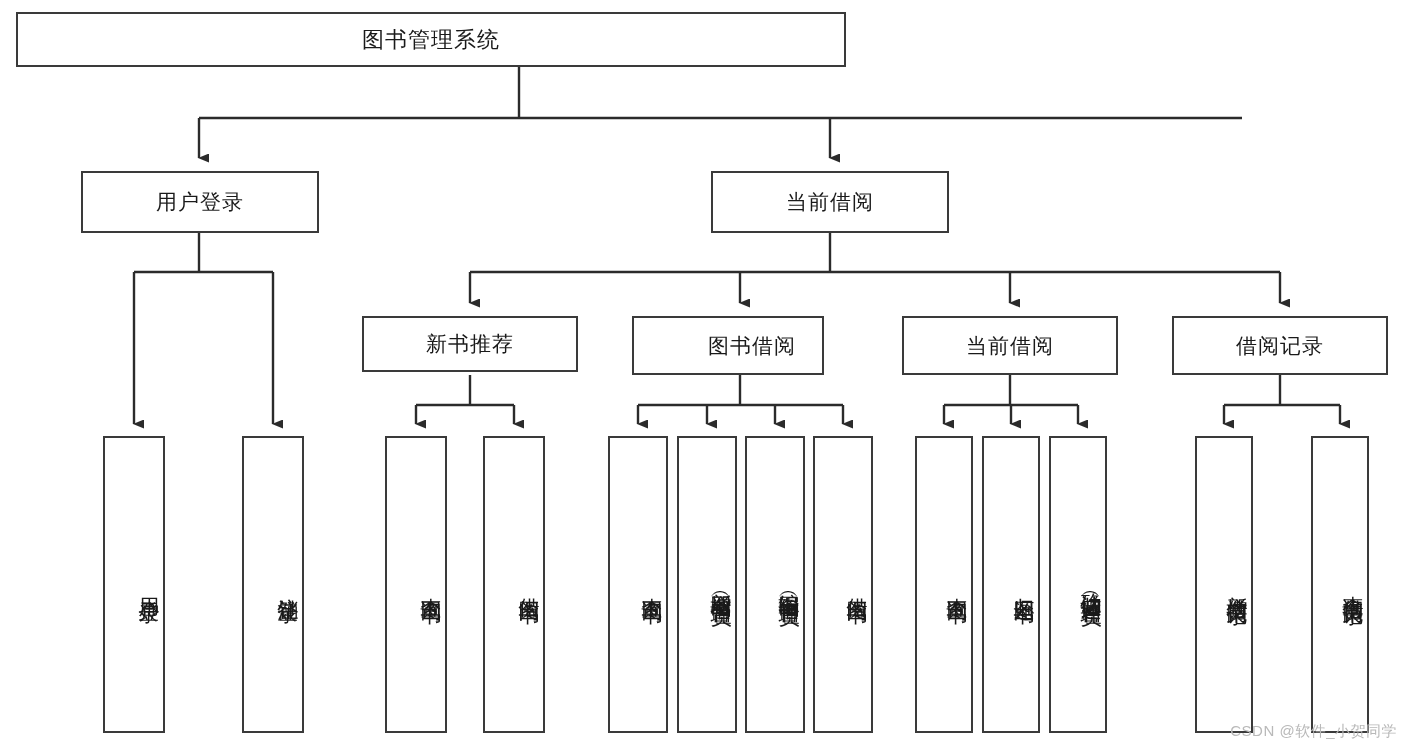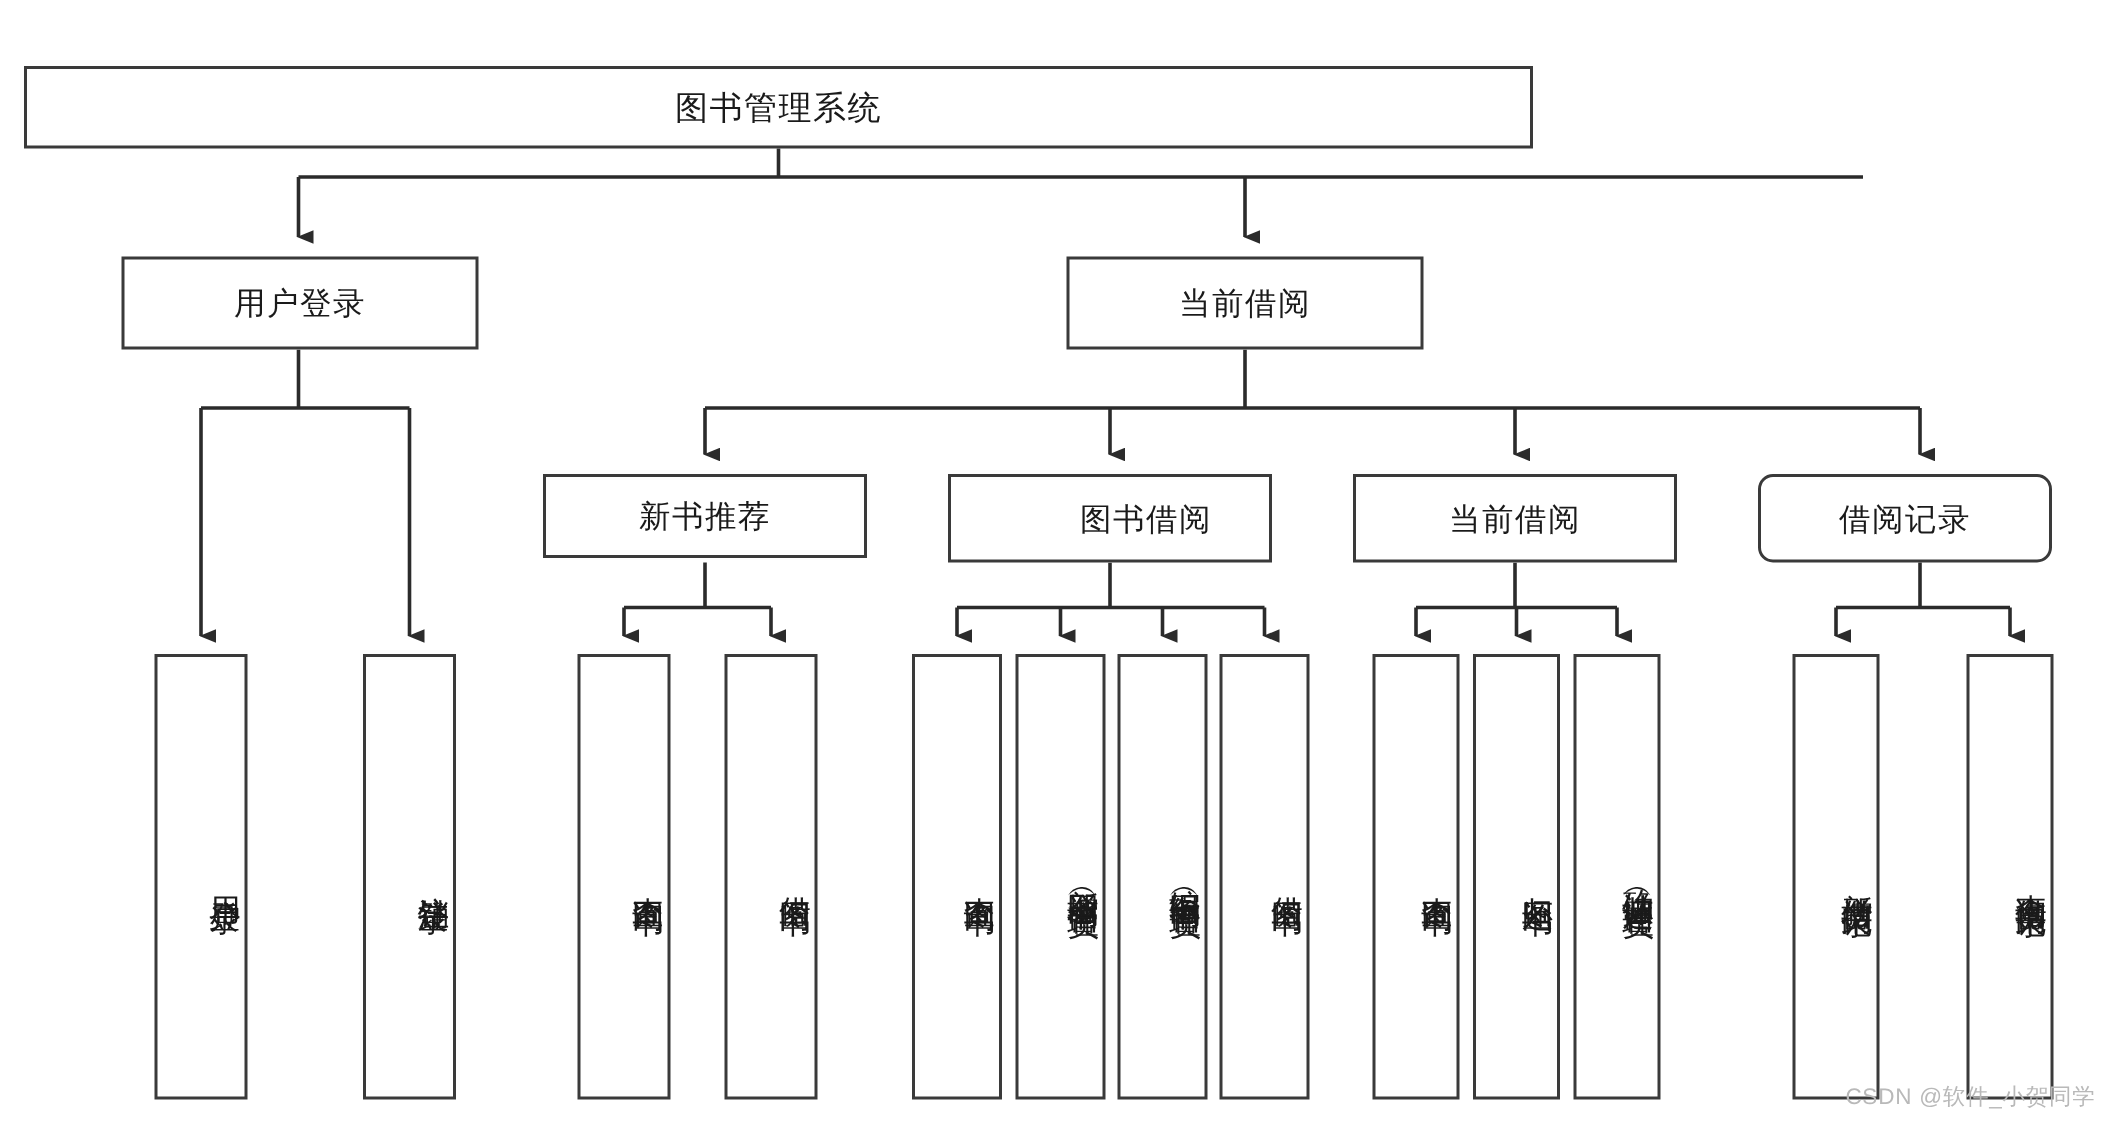--- a/index.html
+++ b/index.html
@@ -118,41 +118,41 @@
       <path d="M 1011 405 L 1011 424" marker-end="url(#arrowhead)"></path>
       <path d="M 1078 405 L 1078 424" marker-end="url(#arrowhead)"></path>
 
       <path d="M 1280 375 L 1280 405"></path>
       <path d="M 1224 405 L 1340 405"></path>
       <path d="M 1224 405 L 1224 424" marker-end="url(#arrowhead)"></path>
       <path d="M 1340 405 L 1340 424" marker-end="url(#arrowhead)"></path>
     </g>
   </svg>
 
-  <div class="node root horizontal" id="node-root" style="left: 16px; top: 12px; width: 1006px; height: 55px; margin-top: 32px;">
+  <div class="node root horizontal" id="node-root" style="left: 16px; top: 12px; width: 830px; height: 55px;">
     <span>图书管理系统</span>
   </div>
 
   <div class="node horizontal" id="node-l2-0" style="left: 81px; top: 171px; width: 238px; height: 62px;">
     <span>用户登录</span>
   </div>
   <div class="node horizontal" id="node-l2-1" style="left: 711px; top: 171px; width: 238px; height: 62px;">
     <span>当前借阅</span>
   </div>
 
   <div class="node horizontal" id="node-l3-0" style="left: 362px; top: 316px; width: 216px; height: 56px;">
     <span>新书推荐</span>
   </div>
-  <div class="node horizontal" id="node-l3-1" style="left: 632px; top: 316px; width: 216px; height: 59px; padding-left: 48px;">
+  <div class="node horizontal" id="node-l3-1" style="left: 632px; top: 316px; width: 192px; height: 59px; padding-left: 48px;">
     <span>图书借阅</span>
   </div>
   <div class="node horizontal" id="node-l3-2" style="left: 902px; top: 316px; width: 216px; height: 59px; text-align: right;">
     <span>当前借阅</span>
   </div>
-  <div class="node horizontal" id="node-l3-3" style="left: 1172px; top: 316px; width: 196px; height: 59px; border-radius: 10px;">
+  <div class="node horizontal" id="node-l3-3" style="left: 1172px; top: 316px; width: 216px; height: 59px;">
     <span>借阅记录</span>
   </div>
 
   <div class="node vertical" id="node-leaf-0" style="left: 103px; top: 436px; width: 62px; height: 297px;">
     <span class="vlabel">用户登录</span>
   </div>
   <div class="node vertical" id="node-leaf-1" style="left: 242px; top: 436px; width: 62px; height: 297px;">
     <span class="vlabel">注销登录</span>
   </div>
   <div class="node vertical" id="node-leaf-2" style="left: 385px; top: 436px; width: 62px; height: 297px;">

